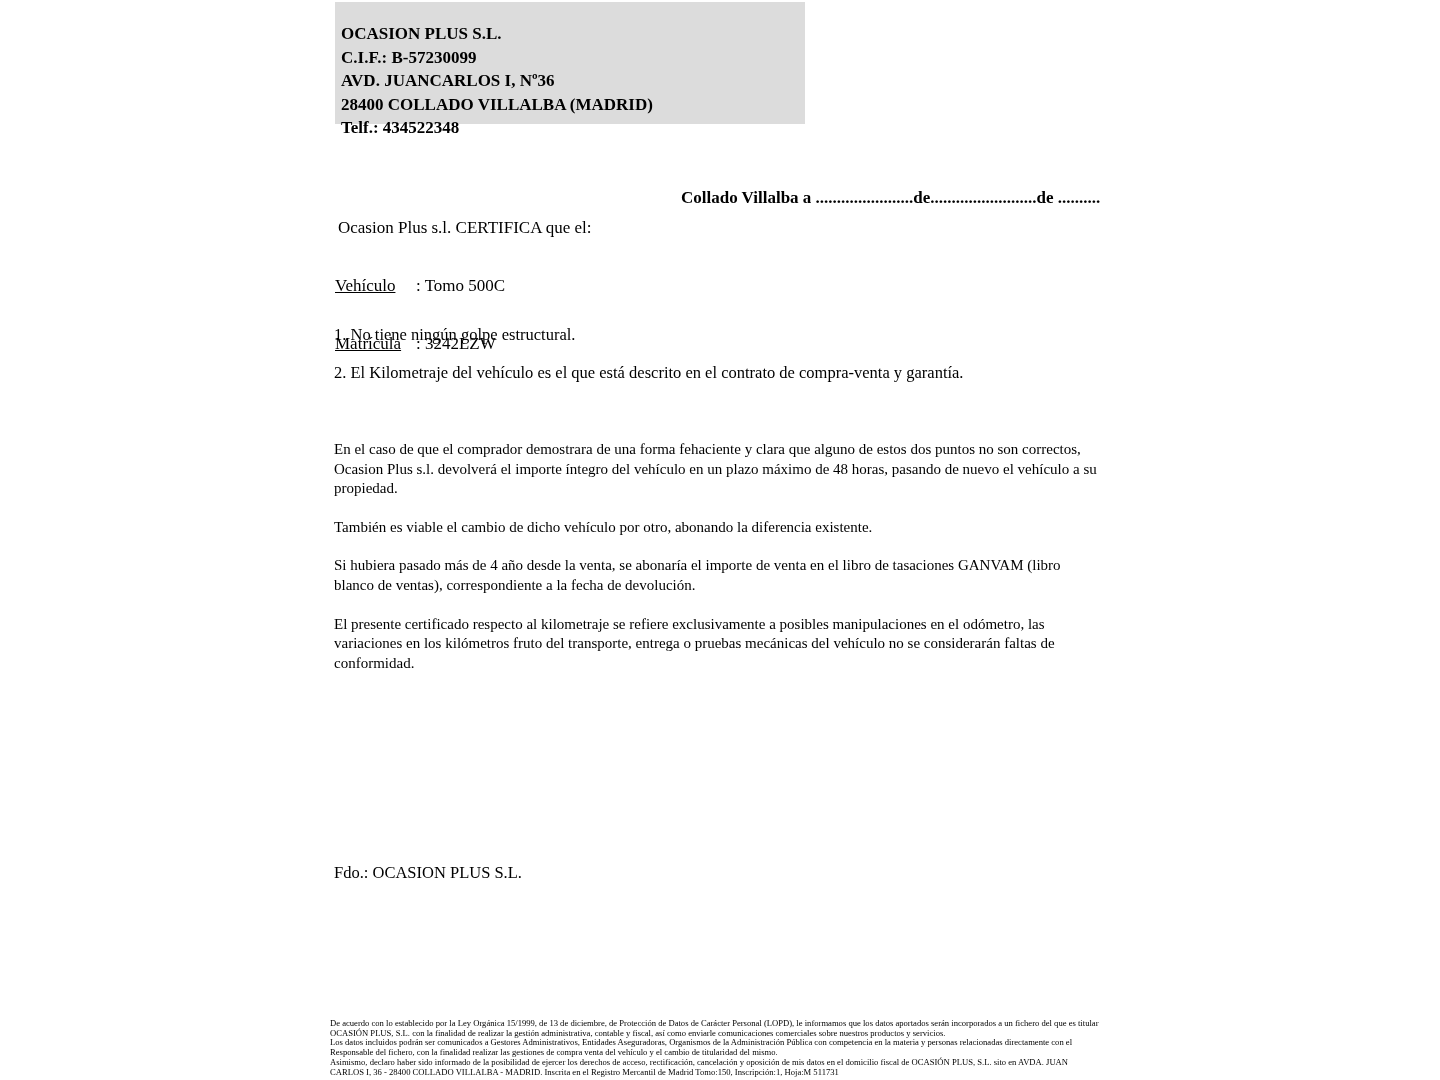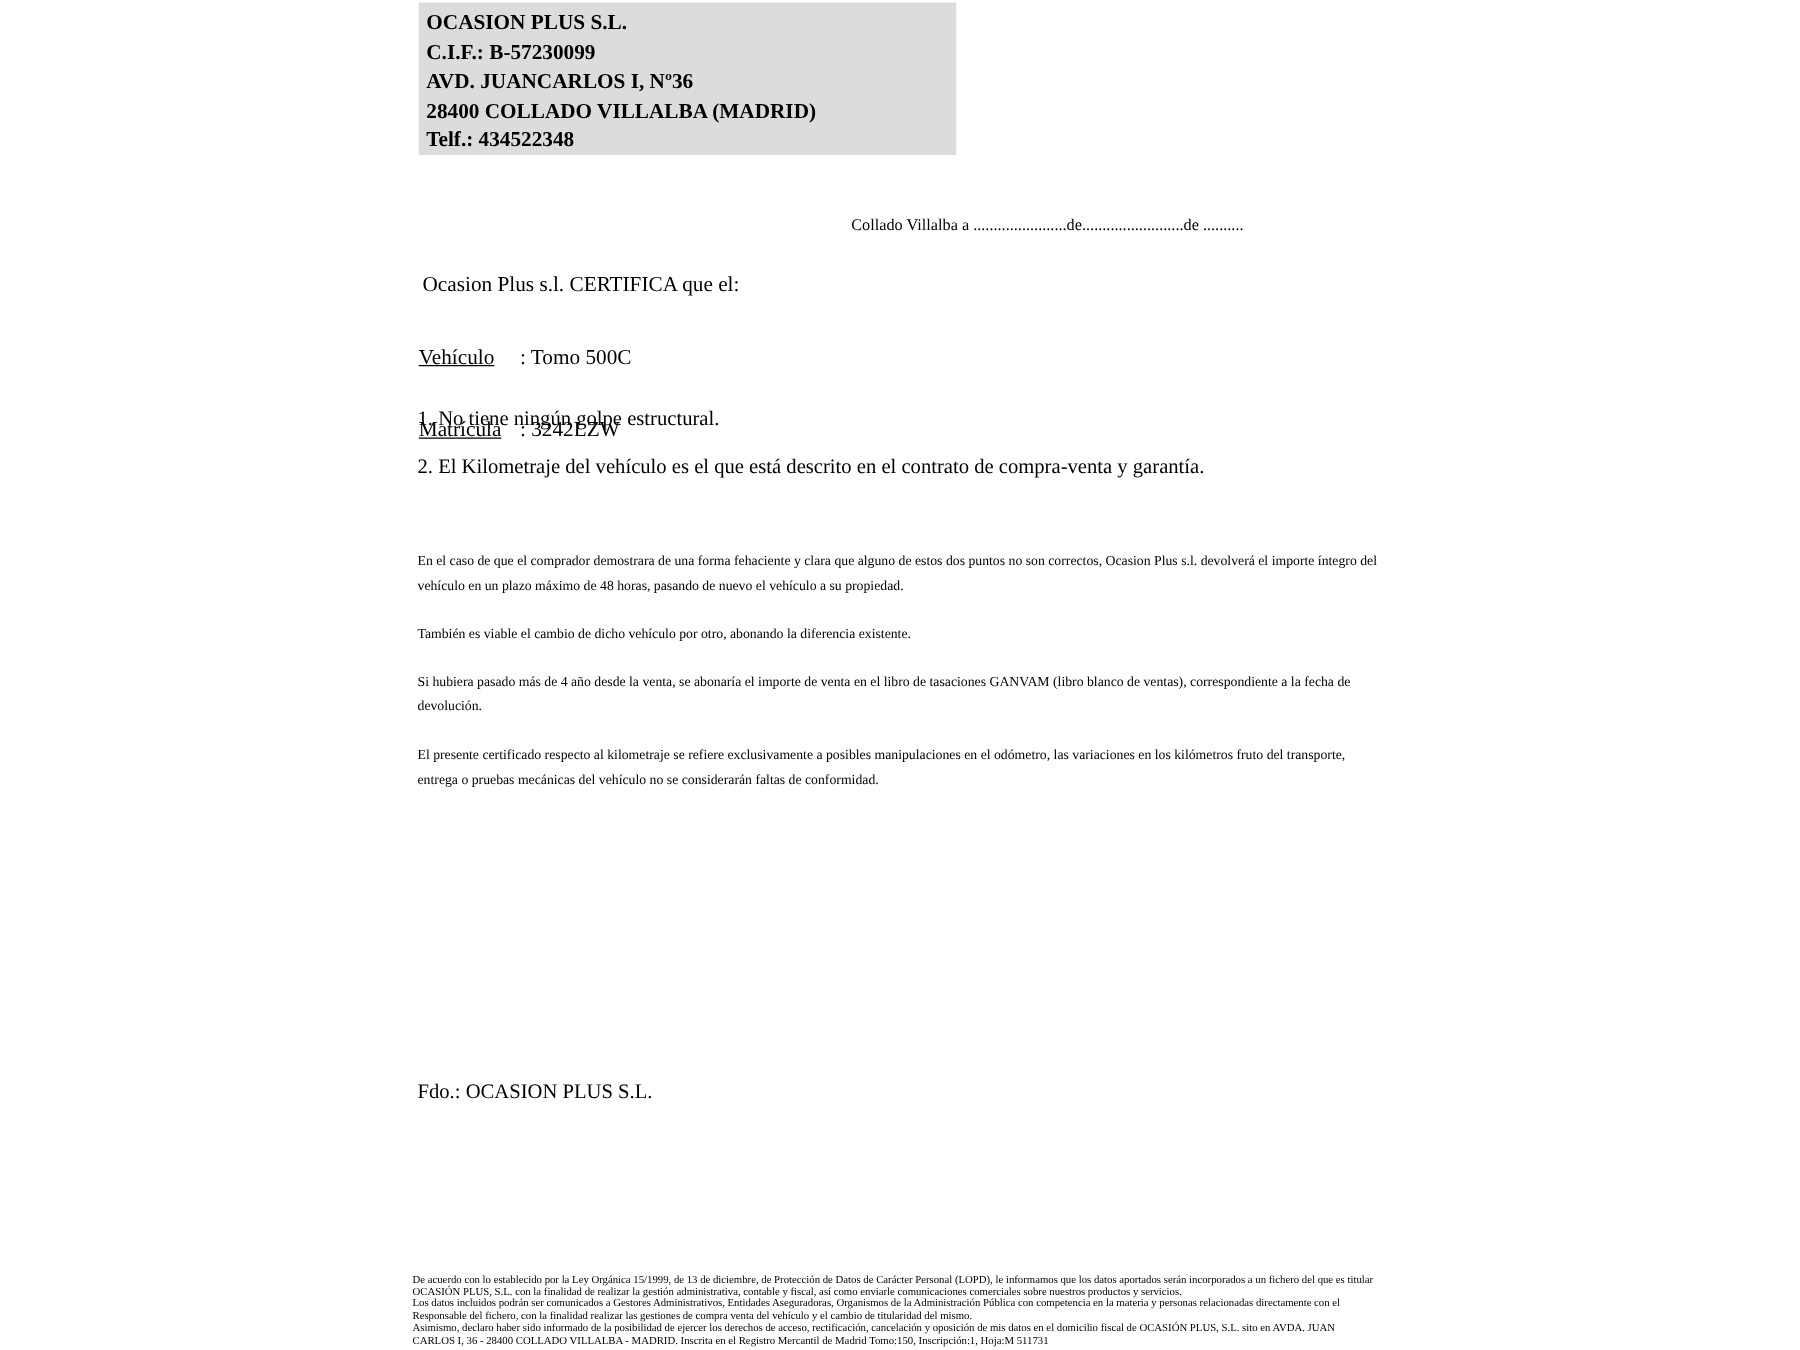--- a/index.html
+++ b/index.html
@@ -19,39 +19,40 @@
   }
   .page {
     position: absolute;
     inset: 0;
   }
   
   .company-box {
     position: absolute;
     left: 335px;
     top: 2px;
-    width: 430px;
+    width: 470px;
     height: 122px;
     box-sizing: border-box;
-    padding: 4px 0 0 6px;
+    padding: 20px 0 0 6px;
     background: #dcdcdc;
   }
   .company-box .company-line {
     font-weight: bold;
     font-size: 17px;
     line-height: 23.6px;
     white-space: nowrap;
   }
   
   .date-line {
     position: absolute;
     left: 681px;
-    top: 172px;
-    font-size: 13px;
+    top: 188px;
+    font-size: 17px;
     white-space: nowrap;
+    font-weight: bold;
   }
   
   .cert-block {
     position: absolute;
     left: 335px;
     top: 216px;
     font-size: 17px;
   }
   .cert-block .intro {
     padding-left: 3px;
@@ -79,21 +80,21 @@
   }
   .points .point {
     margin: 0 0 18.5px 0;
   }
   
   .paragraphs {
     position: absolute;
     left: 334px;
     top: 440px;
     width: 768px;
-    font-size: 11px;
+    font-size: 15px;
     line-height: 19.6px;
   }
   .paragraphs p {
     margin: 0 0 19px 0;
   }
   
   .signature {
     position: absolute;
     left: 334px;
     top: 863px;

